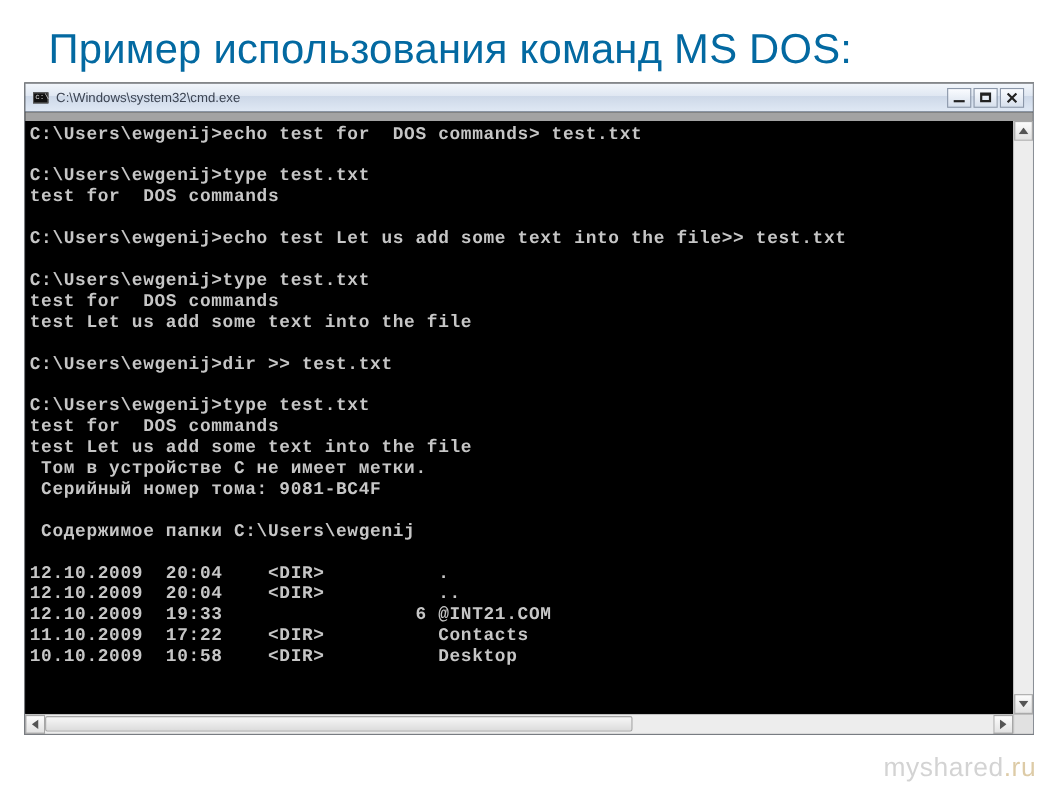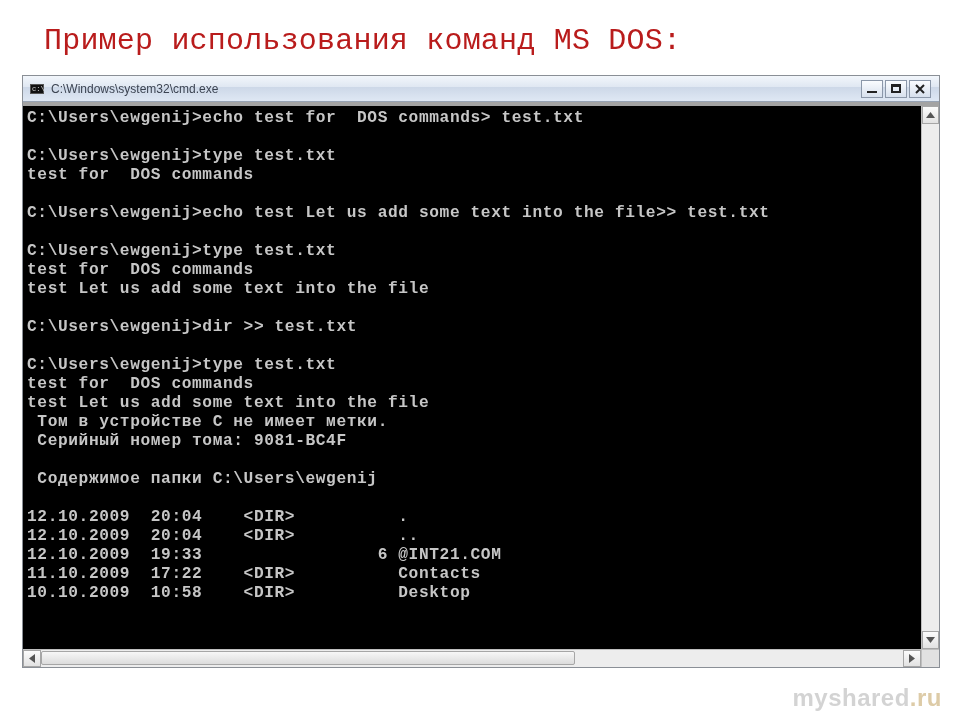--- a/index.html
+++ b/index.html
@@ -7,24 +7,23 @@
     margin: 0; padding: 0;
     width: 960px; height: 720px;
     background: #ffffff;
     font-family: Arial, Helvetica, sans-serif;
     overflow: hidden;
     position: relative;
   }
   .page-heading {
     position: absolute;
     top: 24px; left: 44px;
-    font-size: 30px; font-weight: 400;
-    color: #b91c1c;
+    font-size: 38px; font-weight: 400;
+    color: #0369a1;
     letter-spacing: 0.2px;
-    font-family: Liberation Mono, monospace;
   }
   .window {
     position: absolute;
     top: 75px; left: 22px;
     width: 918px; height: 593px;
     border: 1px solid #8a8f96;
     display: flex; flex-direction: column;
     background: #000;
   }
   .titlebar {
@@ -63,21 +62,21 @@
   .win-btn svg { display: block; }
   .win-btn.min .bar { width: 10px; height: 2px; background: #222; margin-top: 6px; }
   .win-btn.max .sq { width: 10px; height: 9px; border: 2px solid #222; border-top-width: 3px; }
   .win-btn.close { color: #222; }
 
   .term-area {
     flex: 1;
     display: flex;
     background: #000;
     position: relative;
-    border-top: 4px solid #a3a3a3;
+    border-top: 8px solid #a3a3a3;
   }
   .term {
     flex: 1;
     padding: 3px 4px 0 4px;
     font-family: "Lucida Console", "Consolas", "Courier New", monospace;
     font-size: 16.2px;
     line-height: 19px;
     color: #c6c6c6;
     white-space: pre;
     overflow: hidden;
@@ -112,21 +111,21 @@
   .hscroll .thumb {
     position: absolute; left: 0; top: 1px; height: 14px; width: 62%;
     background: linear-gradient(#f7f7f7,#dcdcdc);
     border: 1px solid #a6a6a6; border-radius: 2px;
   }
   .hscroll .corner { width: 18px; background: #e1e1e1; border-left: 1px solid #bfbfbf; }
 
   .watermark {
     position: absolute;
     right: 18px; bottom: 8px;
-    font-size: 24px; font-weight: 700;
+    font-size: 24px; font-weight: 400;
     letter-spacing: 0.5px;
     color: rgba(130,130,130,0.35);
     pointer-events: none;
   }
   .watermark .ru { color: rgba(180,140,60,0.45); }
 </style>
 </head>
 <body>
 
 <div class="page-heading">Пример использования команд MS DOS:</div>

